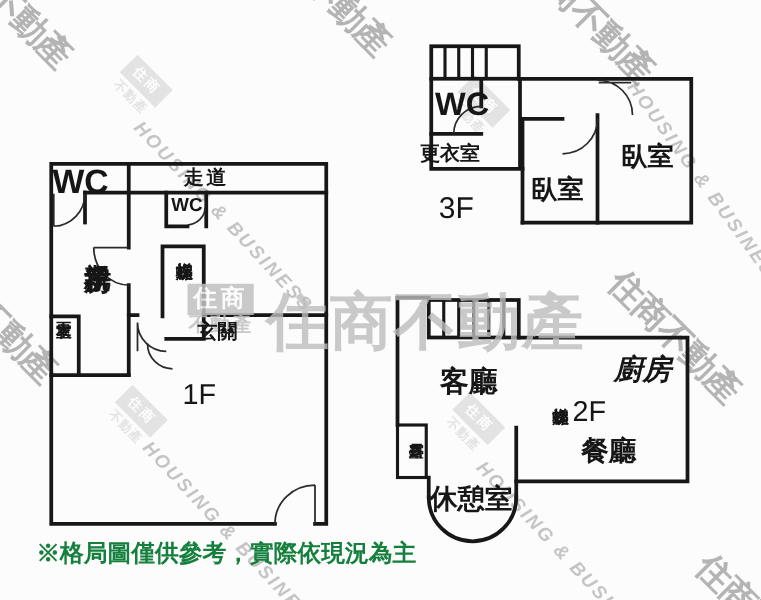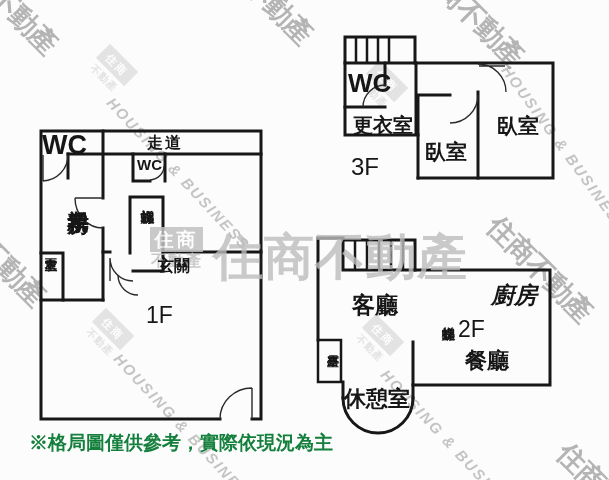--- a/index.html
+++ b/index.html
@@ -135,21 +135,21 @@
 
     <div class="lbl" style="left:352px;top:293px;font-size:23px;">客廳</div>
     <div class="lbl" style="left:491px;top:283px;font-size:23px;font-style:italic;">廚房</div>
     <div class="lbl vtext" style="left:440px;top:316px;font-size:13px;line-height:17px;">螺旋梯</div>
     <div class="lbl floor-lbl" style="left:458px;top:317px;font-size:23px;">2F</div>
     <div class="lbl" style="left:465px;top:349px;font-size:22px;">餐廳</div>
     <div class="lbl vtext" style="left:323px;top:345px;font-size:12px;line-height:19px;">露臺</div>
     <div class="lbl" style="left:344px;top:387px;font-size:22px;">休憩室</div>
 
     <div class="lbl" style="left:348px;top:69px;font-size:26px;">WC</div>
-    <div class="lbl" style="left:353px;top:115px;font-size:20px;">更衣室</div>
+    <div class="lbl" style="left:336px;top:115px;font-size:16px;">更衣室</div>
     <div class="lbl floor-lbl" style="left:351px;top:154px;font-size:24px;">3F</div>
     <div class="lbl" style="left:425px;top:141px;font-size:21px;">臥室</div>
     <div class="lbl" style="left:497px;top:115px;font-size:21px;">臥室</div>
 
     <div id="disclaimer">※格局圖僅供參考，實際依現況為主</div>
   </div>
 
 </div>
 
 </body></html>

